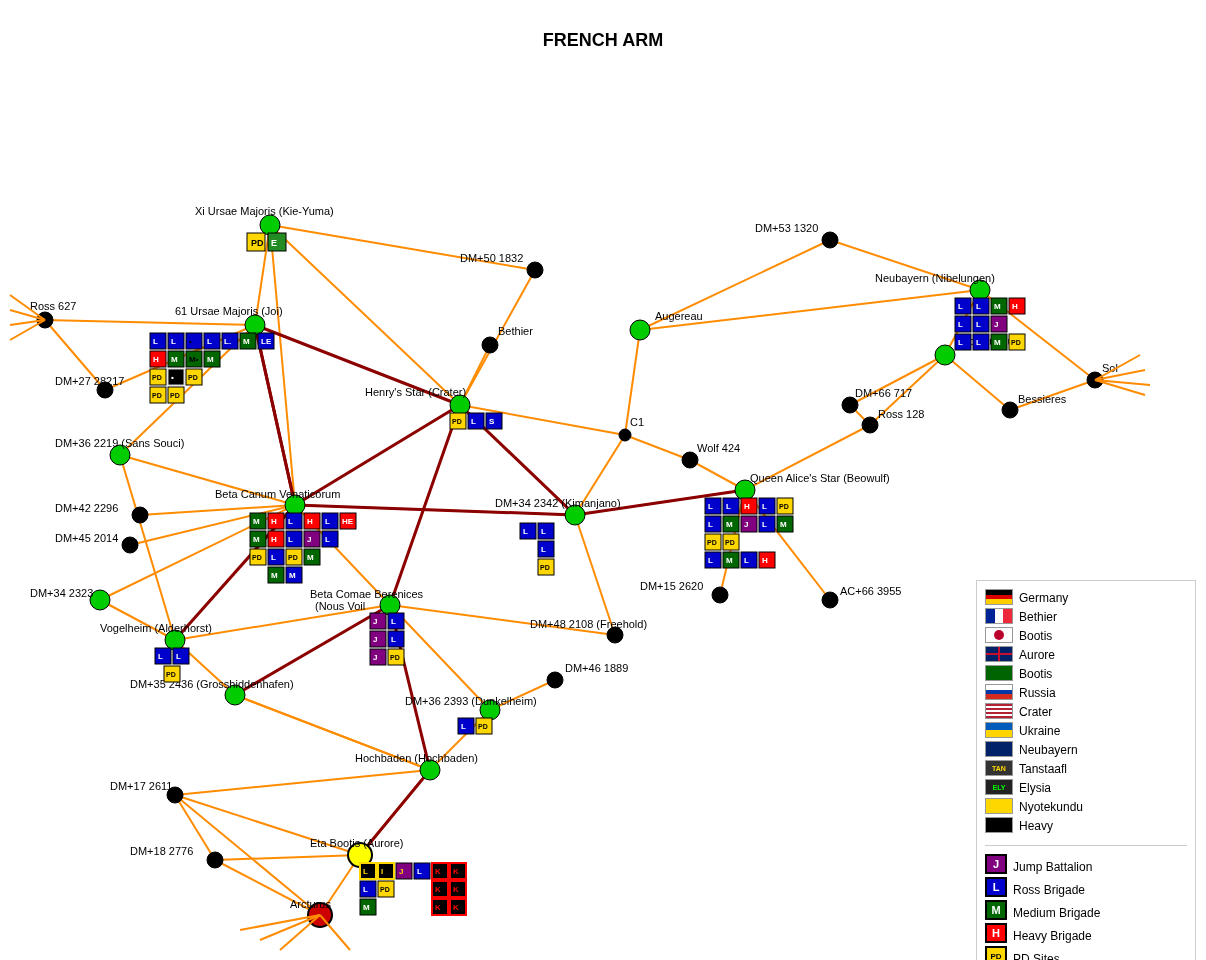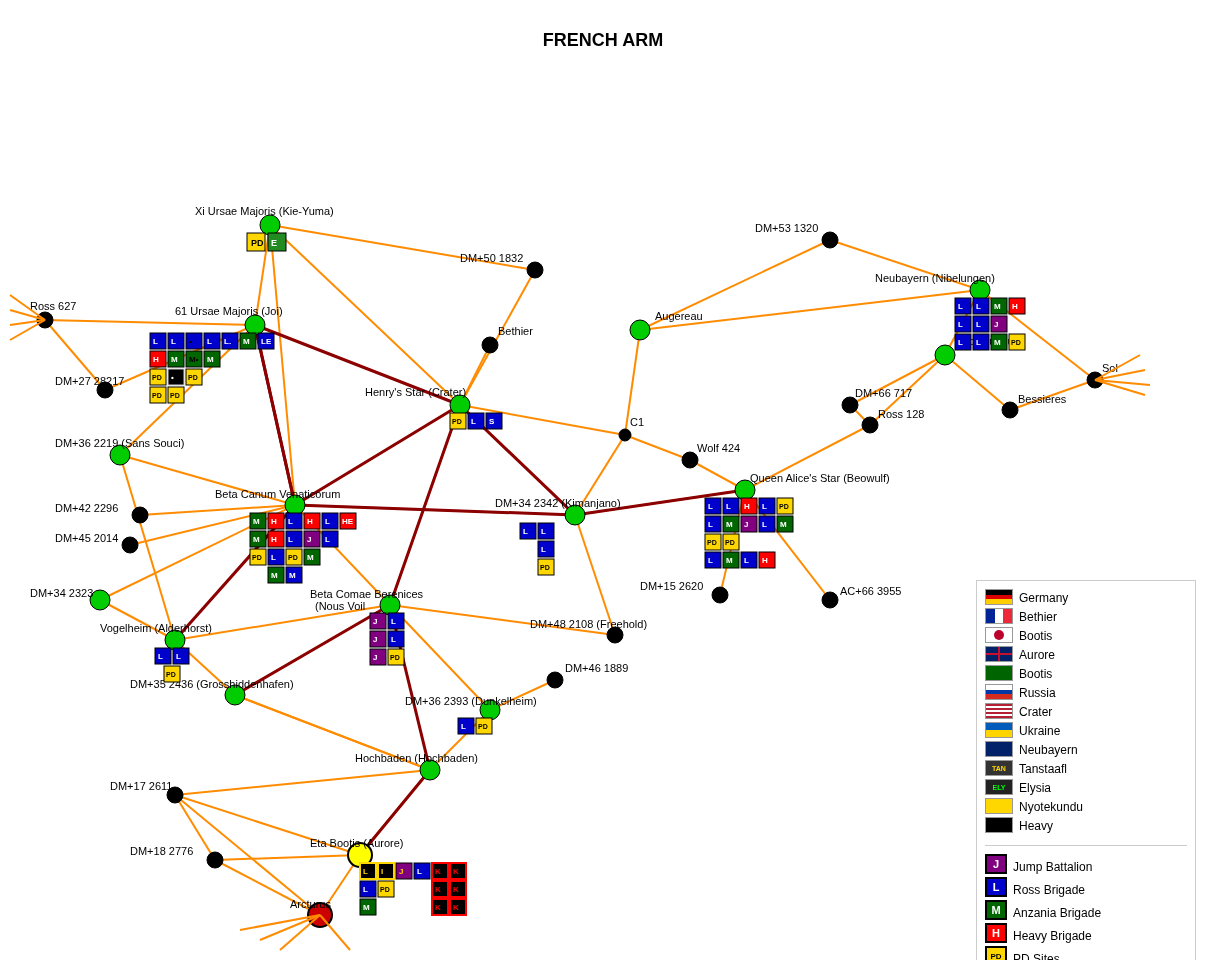--- a/index.html
+++ b/index.html
@@ -510,21 +510,21 @@
       <div class="legend-row">
         <div style="width:22px;height:20px;background:#0000CC;border:2px solid #000;display:flex;align-items:center;justify-content:center;margin-right:6px;flex-shrink:0;">
           <span style="font-size:11px;font-weight:bold;color:#fff;">L</span>
         </div>
         <span>Ross Brigade</span>
       </div>
       <div class="legend-row">
         <div style="width:22px;height:20px;background:#006600;border:2px solid #000;display:flex;align-items:center;justify-content:center;margin-right:6px;flex-shrink:0;">
           <span style="font-size:11px;font-weight:bold;color:#fff;">M</span>
         </div>
-        <span>Anzania Brigade</span>
+        <span>Medium Brigade</span>
       </div>
       <div class="legend-row">
         <div style="width:22px;height:20px;background:#FF0000;border:2px solid #000;display:flex;align-items:center;justify-content:center;margin-right:6px;flex-shrink:0;">
           <span style="font-size:11px;font-weight:bold;color:#fff;">H</span>
         </div>
         <span>Heavy Brigade</span>
       </div>
       <div class="legend-row">
         <div style="width:22px;height:20px;background:#FFD700;border:2px solid #000;display:flex;align-items:center;justify-content:center;margin-right:6px;flex-shrink:0;">
           <span style="font-size:8px;font-weight:bold;color:#000;">PD</span>

